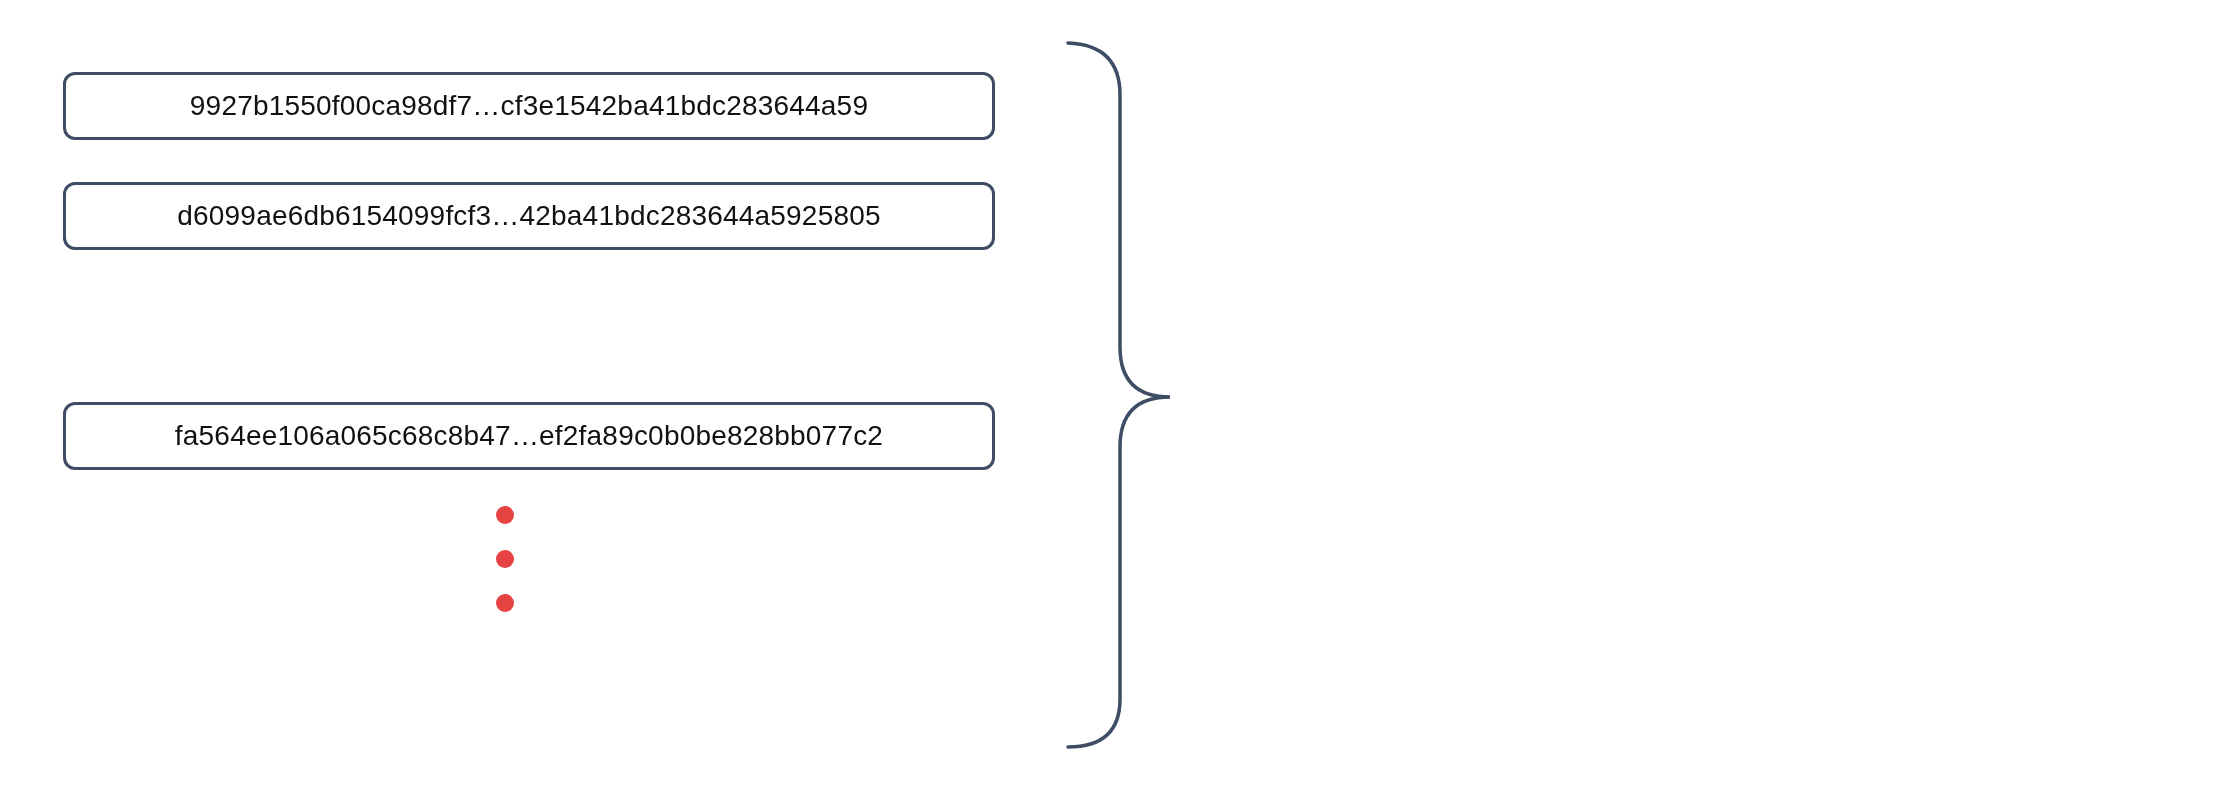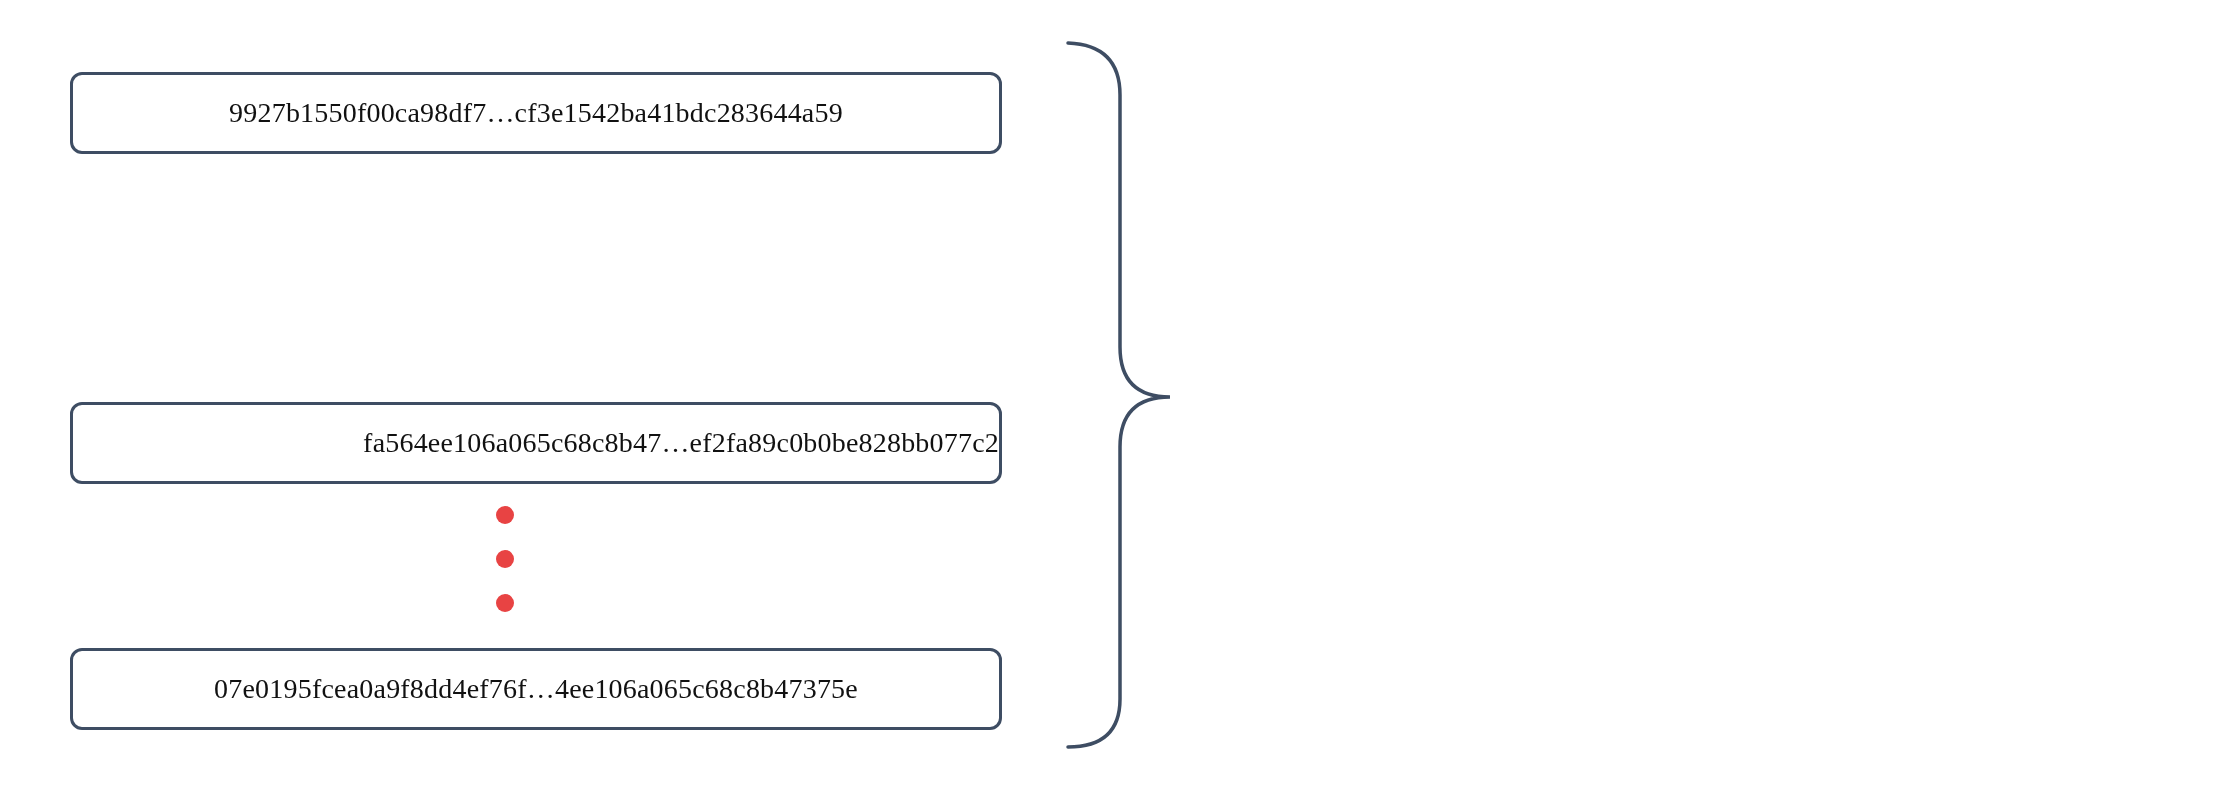--- a/index.html
+++ b/index.html
@@ -26,26 +26,26 @@
     border-radius: 12px;
     background: var(--background);
     display: flex;
     align-items: center;
     justify-content: center;
     color: var(--text);
     font-size: 28px;
     letter-spacing: 0.2px;
     white-space: nowrap;
   }
-  .input-box  { left: 70px;  width: 932px; height: 82px; font-family: Liberation Serif, serif; }
+  .input-box  { left: 63px;  width: 932px; height: 68px; }
   .output-box { left: 1225px; top: 363px; width: 920px; height: 72px; }
   .box-1 { top: 72px; }
   .box-2 { top: 182px; }
   .box-3 { top: 292px; }
-  .box-4 { top: 402px; justify-content: flex-end; }
+  .box-4 { top: 402px; }
   .box-5 { top: 648px; }
   .ellipsis {
     position: absolute;
     left: 496px;
     top: 506px;
     display: flex;
     flex-direction: column;
     align-items: center;
   }
   .dot {
@@ -68,35 +68,35 @@
 </style>
 </head>
 <body>
 
 <div class="canvas">
 
   <div class="hash-box input-box box-1">
     <span>9927b1550f00ca98df7…cf3e1542ba41bdc283644a59</span>
   </div>
 
+  <div class="hash-box input-box box-2">
+    <span>d6099ae6db6154099fcf3…42ba41bdc283644a5925805</span>
+  </div>
 
 
   <div class="hash-box input-box box-4">
     <span>fa564ee106a065c68c8b47…ef2fa89c0b0be828bb077c2</span>
   </div>
 
   <div class="ellipsis">
     <span class="dot"></span>
     <span class="dot"></span>
     <span class="dot"></span>
   </div>
 
-  <div class="hash-box input-box box-5">
-    <span>07e0195fcea0a9f8dd4ef76f…4ee106a065c68c8b47375e</span>
-  </div>
 
   <svg class="brace-svg" viewBox="0 0 2220 792" aria-hidden="true">
     <path d="M 1068 43
              Q 1120 45 1120 95
              L 1120 347
              Q 1120 397 1170 397
              Q 1120 397 1120 447
              L 1120 699
              Q 1120 747 1068 747" fill="none" stroke="currentColor" stroke-width="3.5" stroke-linecap="round"></path>
   </svg>

